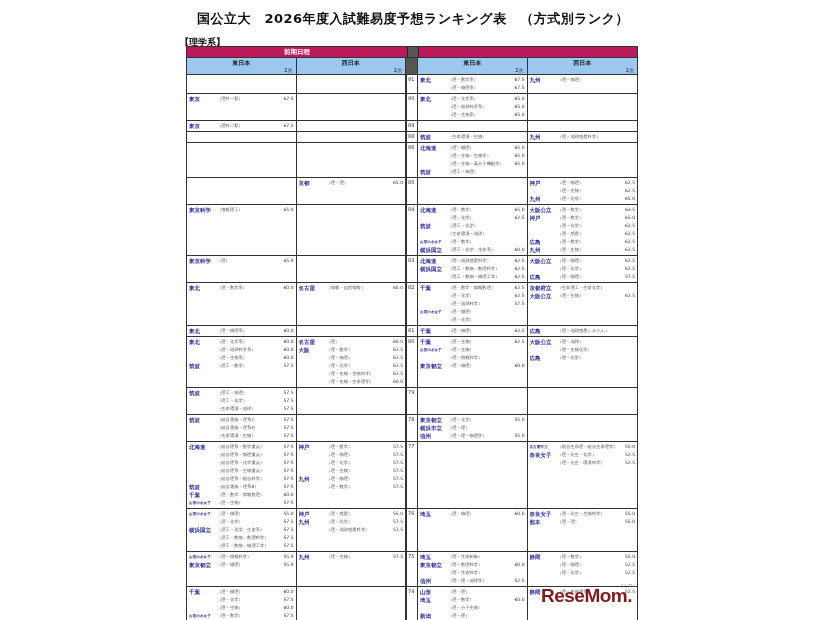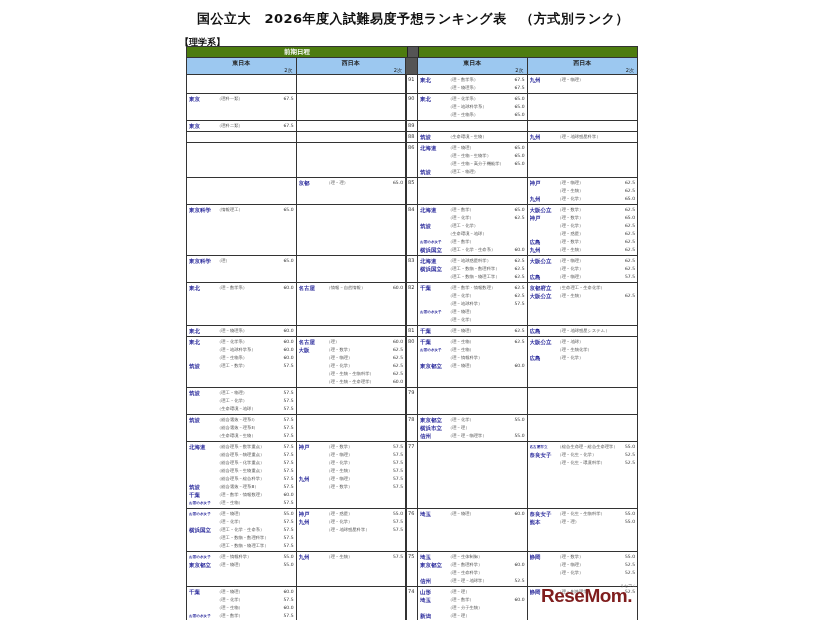--- a/index.html
+++ b/index.html
@@ -1,21 +1,21 @@
 <!DOCTYPE html>
 <html><head>
 <meta charset="utf-8">
 <style>
   * { box-sizing: border-box; margin: 0; padding: 0; }
   html, body { width: 826px; height: 620px; background: #ffffff; overflow: hidden; }
   body { position: relative; font-family: "DejaVu Sans", "Liberation Sans", sans-serif; color: #222; }
   .title { position: absolute; left: 0; top: 10px; width: 826px; text-align: center; font-size: 13px; font-weight: bold; letter-spacing: 0.5px; color: #111; }
   .section-label { position: absolute; left: 180px; top: 36px; font-size: 9px; font-weight: bold; color: #111; }
   .table { position: absolute; left: 186px; top: 46px; width: 452px; border: 1.5px solid #333; background: #fff; }
-  .hdr1 { display: flex; height: 10px; background: #4d7c0f; color: #fff; font-size: 6.5px; font-weight: bold; }
+  .hdr1 { display: flex; height: 10px; background: #be185d; color: #fff; font-size: 6.5px; font-weight: bold; }
   .hdr1 .half { width: 220px; text-align: center; line-height: 10px; }
   .hdr1 .mid { width: 12px; background: #555; border-left: 1px solid #222; border-right: 1px solid #222; }
   .hdr2 { display: flex; height: 17px; background: #9cc8f0; border-top: 1px solid #333; }
   .hdr2 .col { width: 110px; position: relative; border-right: 1px solid #333; }
   .hdr2 .col:last-child { border-right: none; }
   .hdr2 .rankhdr { width: 12px; background: #555; border-right: 1px solid #333; }
   .hdr2 .region { position: absolute; left: 0; right: 0; top: 1px; text-align: center; font-size: 6px; font-weight: bold; color: #222; }
   .hdr2 .ni { position: absolute; right: 3px; bottom: 1px; font-size: 5px; color: #222; }
   .row { display: flex; border-top: 1.5px solid #333; }
   .cell { width: 110px; border-right: 1px solid #333; padding: 1px 2px 2px 2px; }

